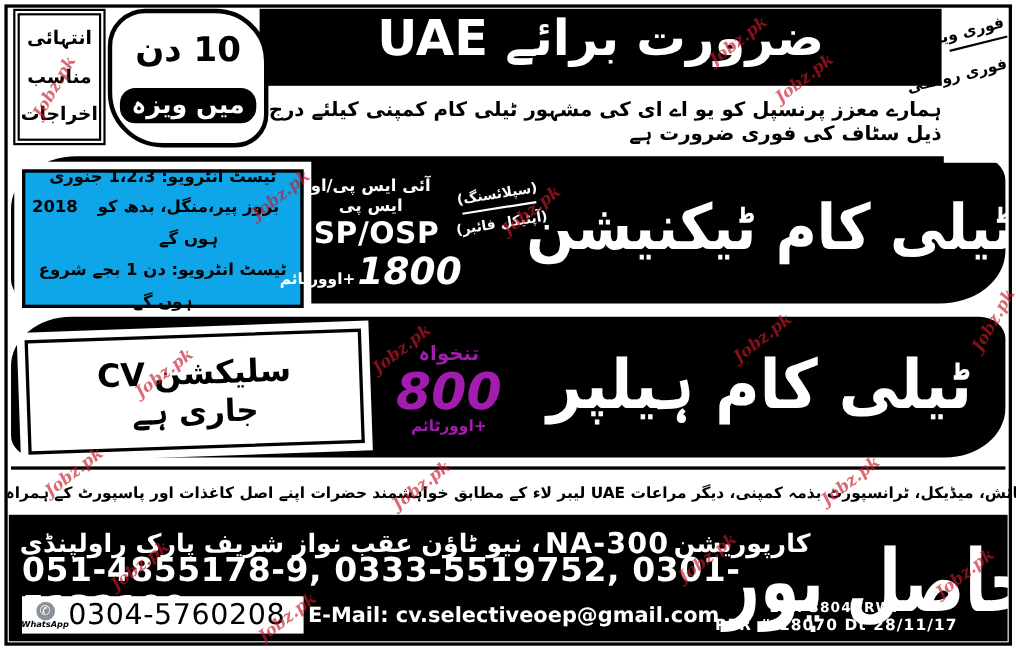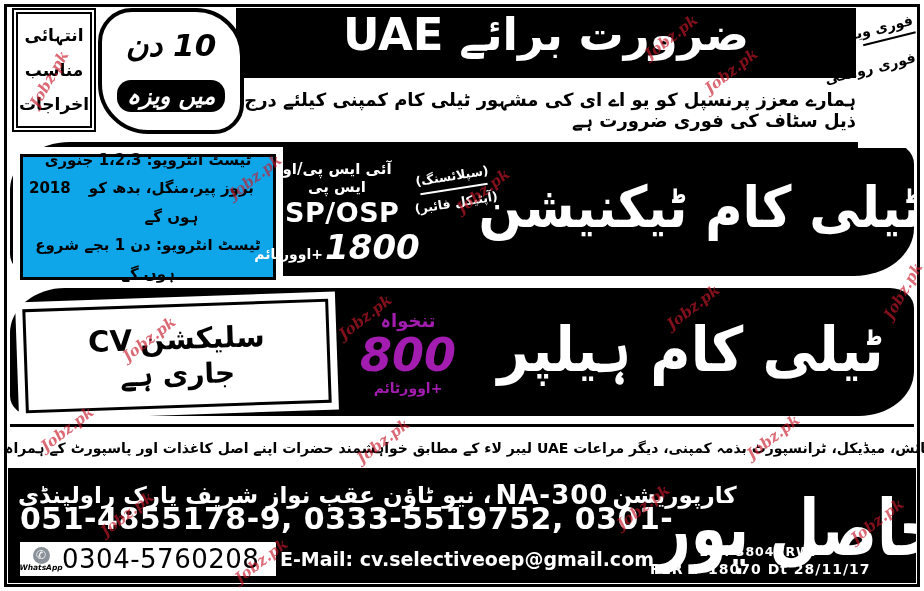--- a/index.html
+++ b/index.html
@@ -8,21 +8,21 @@
   .frame{position:absolute;inset:4px;border:3px solid #000;pointer-events:none;z-index:6;}
   .u{direction:rtl;unicode-bidi:embed;}
 
   
   .expenses-box{position:absolute;left:16px;top:12px;width:72px;height:112px;
       border:2px solid #000;outline:2px solid #000;outline-offset:2px;background:#fff;
       display:flex;flex-direction:column;justify-content:center;text-align:center;
       font-size:17px;font-weight:800;line-height:2.05;z-index:3;}
   .visa-bubble{position:absolute;left:98px;top:8px;width:138px;height:118px;background:#fff;
       border:4px solid #000;border-radius:34px 48px 30px 50px;z-index:3;
-      display:flex;flex-direction:column;align-items:center;justify-content:center;gap:19px;font-style:italic;}
+      display:flex;flex-direction:column;align-items:center;justify-content:center;gap:19px;}
   .visa-bubble .l1{font-size:31px;font-weight:800;color:#000;line-height:1;}
   .visa-bubble .l2{font-size:23px;font-weight:800;color:#fff;background:#000;
       border-radius:14px;padding:3px 10px;line-height:1.15;}
   .headline-band{position:absolute;left:236px;top:8px;width:620px;height:70px;background:#000;
       display:flex;align-items:flex-start;justify-content:center;z-index:2;}
   .headline-band .t{color:#fff;font-size:45px;font-weight:800;white-space:nowrap;}
   .subtitle{position:absolute;left:236px;top:84px;width:620px;height:52px;
       display:flex;align-items:center;justify-content:center;
       font-size:18px;font-weight:700;color:#000;z-index:2;}
   .side-strip{position:absolute;left:858px;top:8px;width:58px;height:130px;background:#fff;z-index:3;

